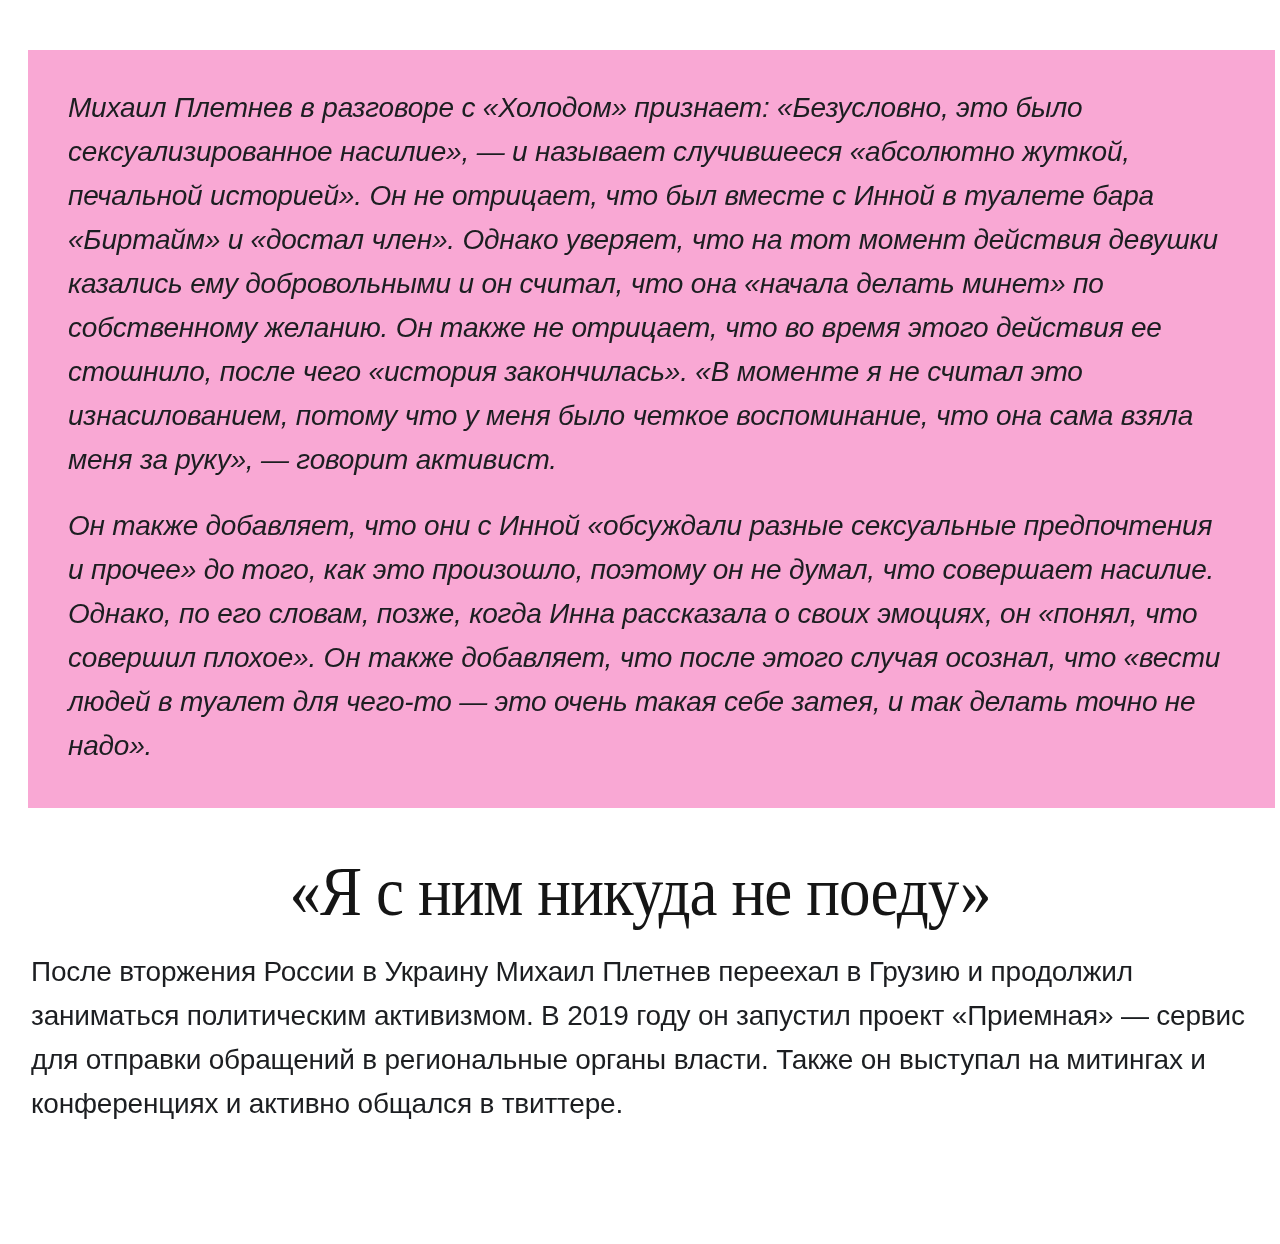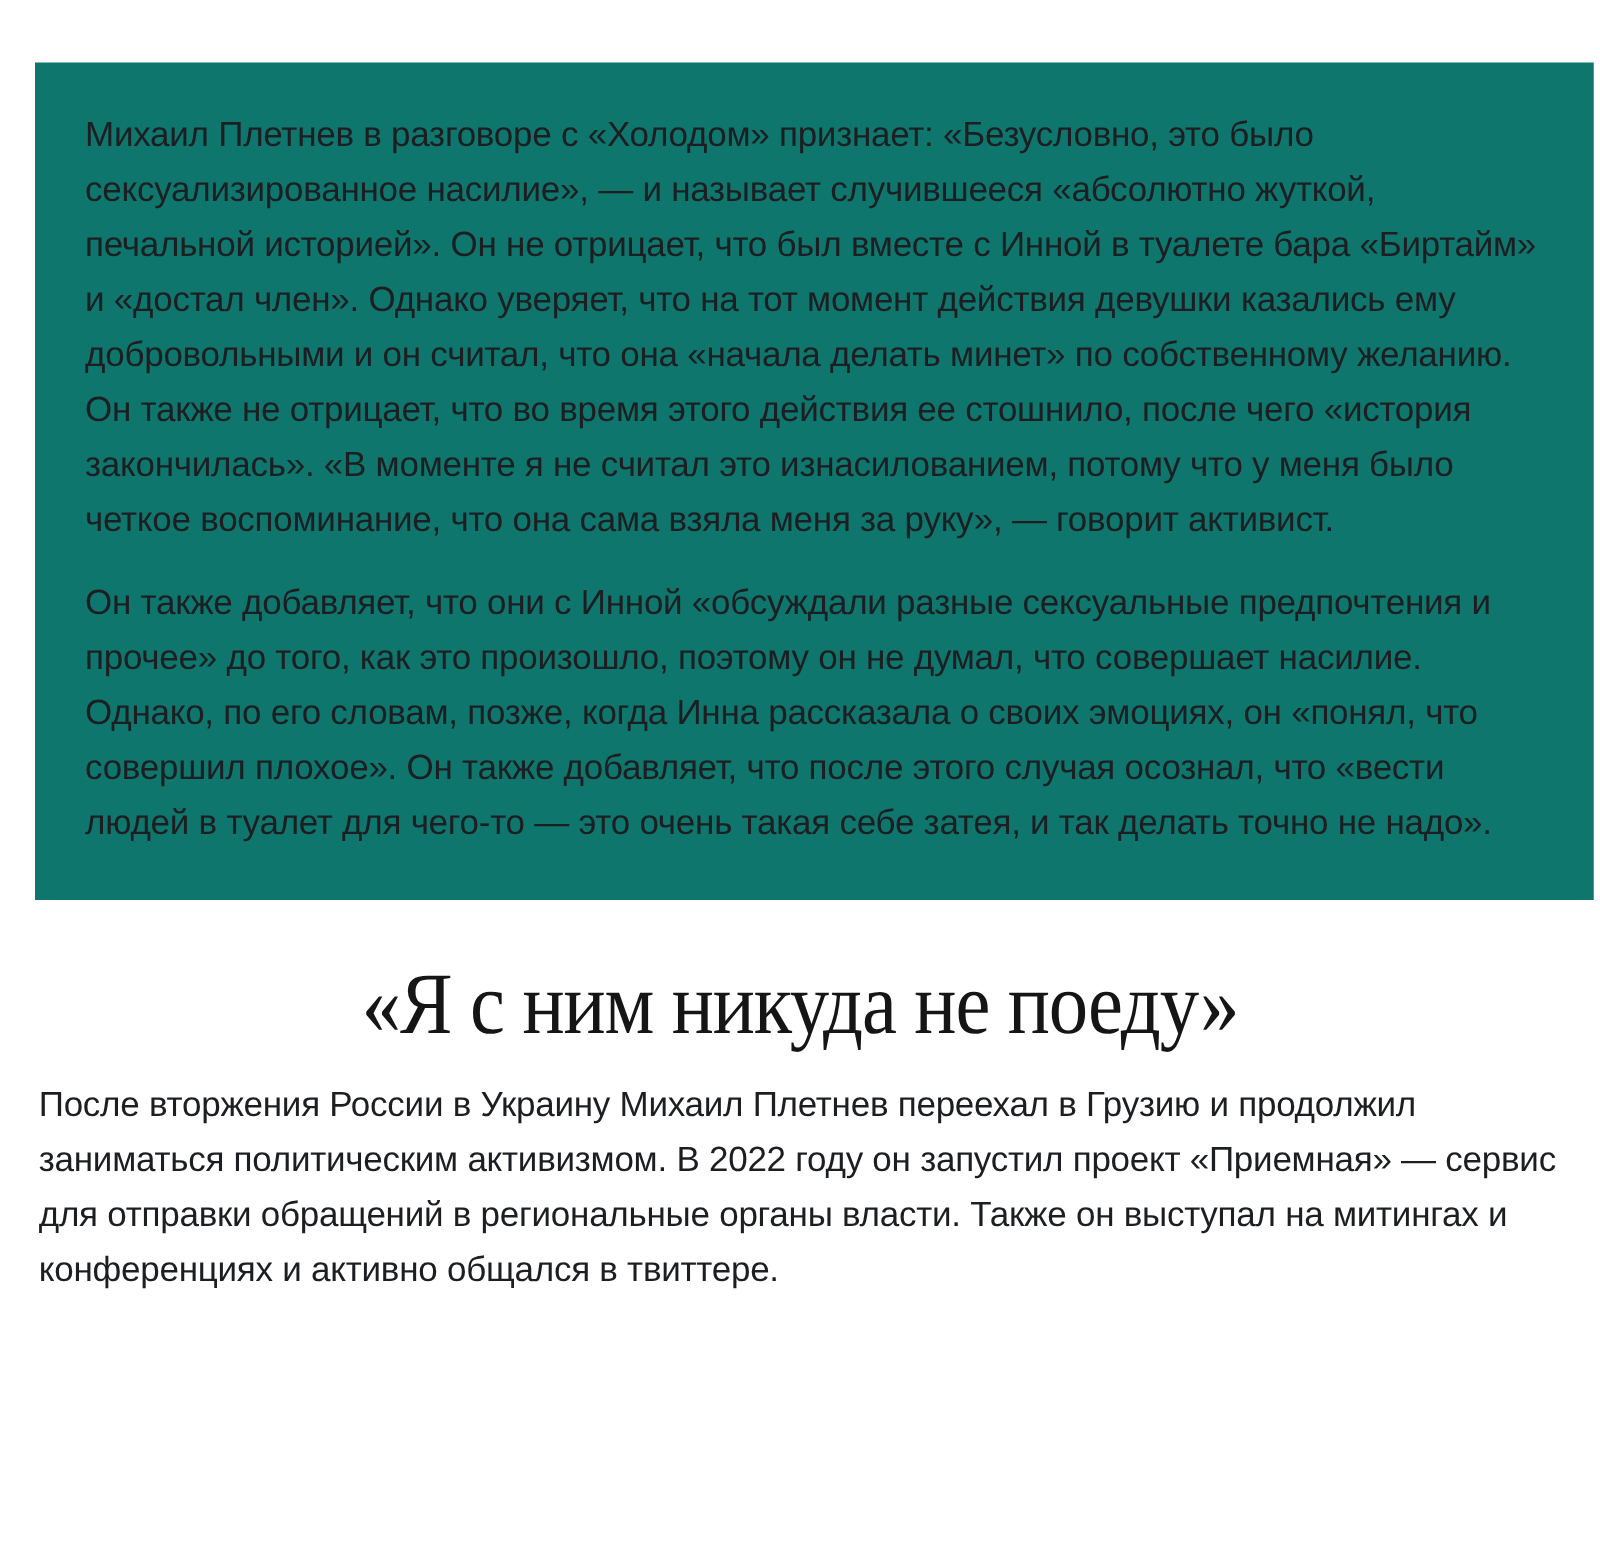--- a/index.html
+++ b/index.html
@@ -8,24 +8,25 @@
     background: #ffffff;
   }
   body {
     width: 1280px;
     min-height: 1244px;
     font-family: "Liberation Sans", sans-serif;
     color: #1c1e21;
     -webkit-font-smoothing: antialiased;
   }
   .quote-block {
-    background: #0f766e;
+    background: #f9a8d4;
     margin: 50px 5px 0 28px;   
     padding: 36px 45px 40px 40px;
     box-sizing: border-box;
+    font-style: italic;
   }
   .quote-block p {
     margin: 0;
     font-size: 28px;
     line-height: 44px;
     letter-spacing: -0.2px;
     color: #1c1e21;
   }
   .quote-block p + p {
     margin-top: 22px;
@@ -56,15 +57,15 @@
 
 <main>
 
   <blockquote class="quote-block">
     <p>Михаил Плетнев в разговоре с «Холодом» признает: «Безусловно, это было сексуализированное насилие», — и называет случившееся «абсолютно жуткой, печальной историей». Он не отрицает, что был вместе с Инной в туалете бара «Биртайм» и «достал член». Однако уверяет, что на тот момент действия девушки казались ему добровольными и он считал, что она «начала делать минет» по собственному желанию. Он также не отрицает, что во время этого действия ее стошнило, после чего «история закончилась». «В моменте я не считал это изнасилованием, потому что у меня было четкое воспоминание, что она сама взяла меня за руку», — говорит активист.</p>
     <p>Он также добавляет, что они с Инной «обсуждали разные сексуальные предпочтения и прочее» до того, как это произошло, поэтому он не думал, что совершает насилие. Однако, по его словам, позже, когда Инна рассказала о своих эмоциях, он «понял, что совершил плохое». Он также добавляет, что после этого случая осознал, что «вести людей в туалет для чего-то — это очень такая себе затея, и так делать точно не надо».</p>
   </blockquote>
 
   <h2 class="section-heading">«Я с ним никуда не поеду»</h2>
 
-  <p class="outro-paragraph">После вторжения России в Украину Михаил Плетнев переехал в Грузию и продолжил заниматься политическим активизмом. В 2022 году он запустил проект «Приемная» — сервис для отправки обращений в региональные органы власти. Также он выступал на митингах и конференциях и активно общался в твиттере.</p>
+  <p class="outro-paragraph">После вторжения России в Украину Михаил Плетнев переехал в Грузию и продолжил заниматься политическим активизмом. В 2019 году он запустил проект «Приемная» — сервис для отправки обращений в региональные органы власти. Также он выступал на митингах и конференциях и активно общался в твиттере.</p>
 
 </main>
 
 </body></html>

